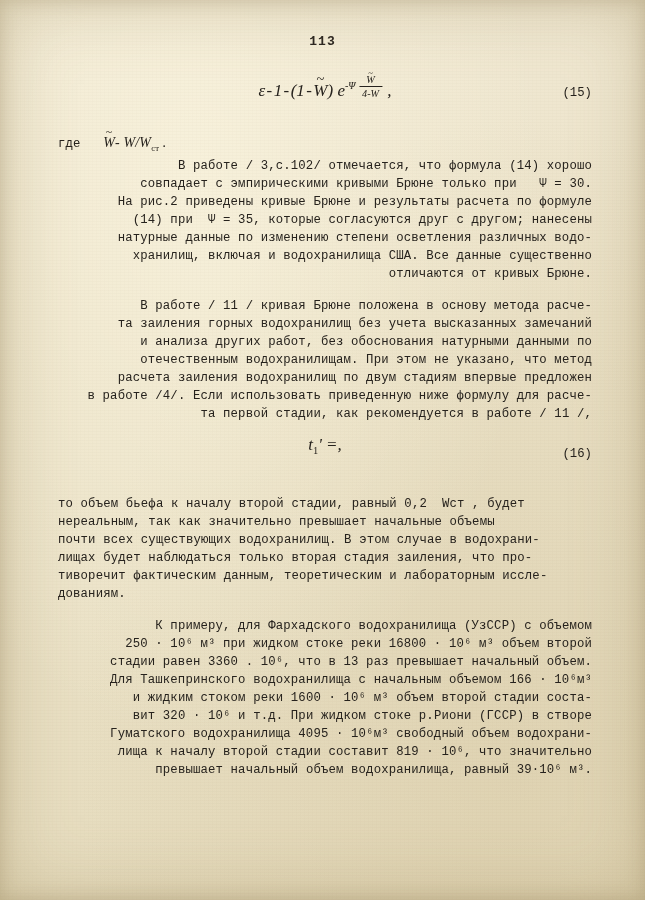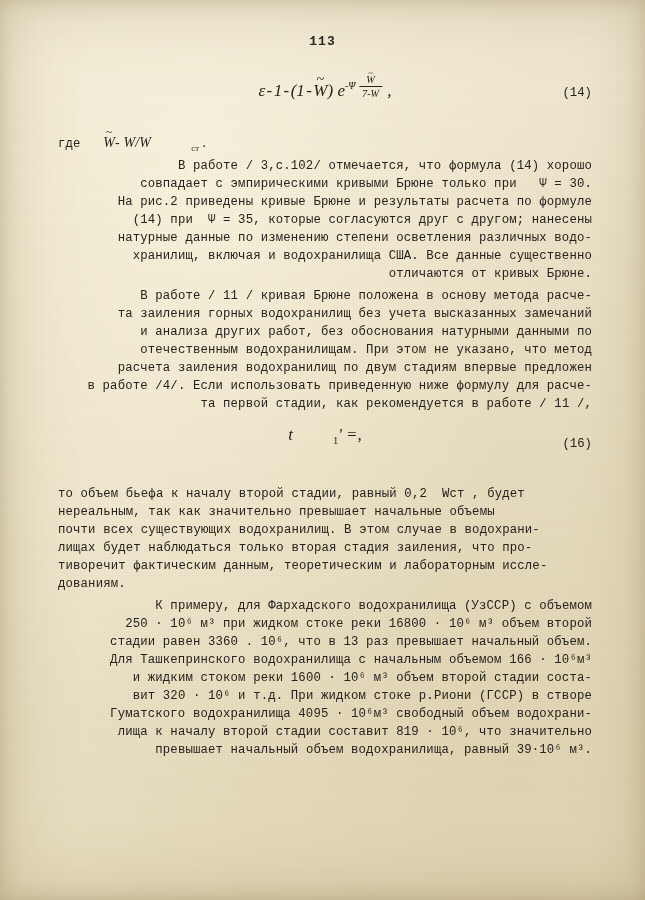--- a/index.html
+++ b/index.html
@@ -73,21 +73,21 @@
     line-height: 18.0px;
     letter-spacing: 0.15px;
     color: #26221d;
     text-align: left;
     white-space: pre-wrap;
   }
   p.para.indent {
     text-indent: 26px;
     text-align: right;
   }
-  p.gap-top { margin-top: 4px; }
+  p.gap-top { margin-top: 14px; }
 
   .formula-row {
     position: relative;
     margin: 12px 0 10px 0;
     height: 44px;
   }
   .formula-row.tall { height: 50px; }
   .formula {
     position: absolute;
     left: 50%;
@@ -128,21 +128,20 @@
     transform: translateX(-50%);
     top: -0.62em;
     font-size: 0.85em;
     font-style: normal;
     line-height: 1;
   }
   .sub {
     font-size: 0.62em;
     vertical-align: sub;
     font-style: normal;
-    margin-left: 40px;
   }
   .frac {
     display: inline-block;
     vertical-align: middle;
     text-align: center;
     line-height: 1.12;
     margin: 0 3px;
   }
   .frac .num {
     display: block;
@@ -169,23 +168,23 @@
 
 <div class="content">
 
   <div class="page-number">113</div>
 
   <div class="body-text">
 
 
     <div class="formula-row tall">
       <div class="formula">
-        <span>ε - 1 - (1 - <span class="tilde-over"><span class="tld">~</span>W</span>)&nbsp;e</span><span class="expblock"><span>-Ψ</span>&nbsp;<span class="frac"><span class="num"><span class="tilde-over"><span class="tld">~</span>W</span></span><span class="den">7-W</span></span></span><span>&nbsp;,</span>
+        <span>ε - 1 - (1 - <span class="tilde-over"><span class="tld">~</span>W</span>)&nbsp;e</span><span class="expblock"><span>-Ψ</span>&nbsp;<span class="frac"><span class="num"><span class="tilde-over"><span class="tld">~</span>W</span></span><span class="den">4-W</span></span></span><span>&nbsp;,</span>
       </div>
-      <div class="eqnum">(14)</div>
+      <div class="eqnum">(15)</div>
     </div>
 
     <p class="para gde"><span>где</span>&nbsp;&nbsp;&nbsp;<span class="mathinline"><span class="tilde-over"><span class="tld">~</span>W</span>-&nbsp;W/W<span class="sub">ст</span>&nbsp;.</span></p>
 
     <p class="para indent">В работе / 3,с.102/ отмечается, что формула (14) хорошо
 совпадает с эмпирическими кривыми Брюне только при   Ψ = 30.
 На рис.2 приведены кривые Брюне и результаты расчета по формуле
 (14) при  Ψ = 35, которые согласуются друг с другом; нанесены
 натурные данные по изменению степени осветления различных водо-
 хранилищ, включая и водохранилища США. Все данные существенно

